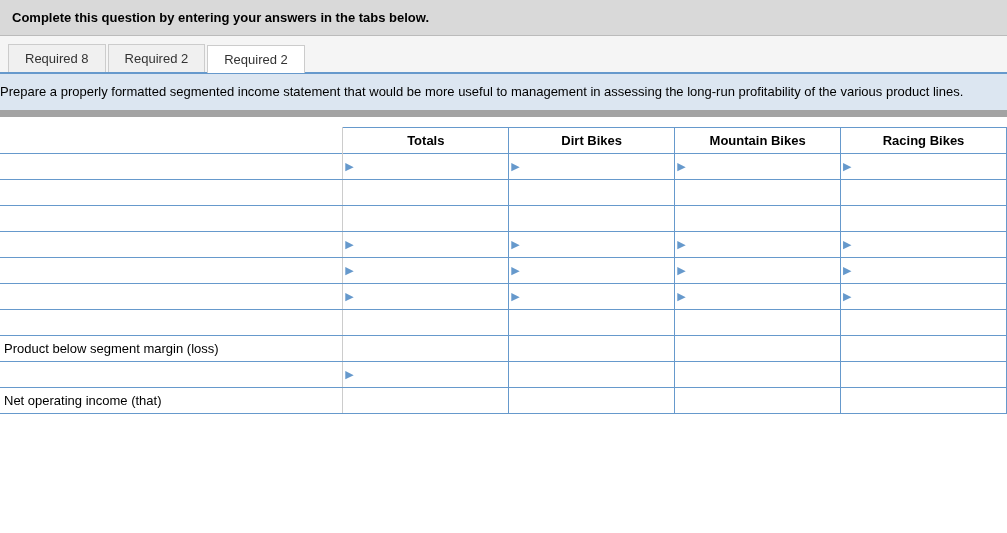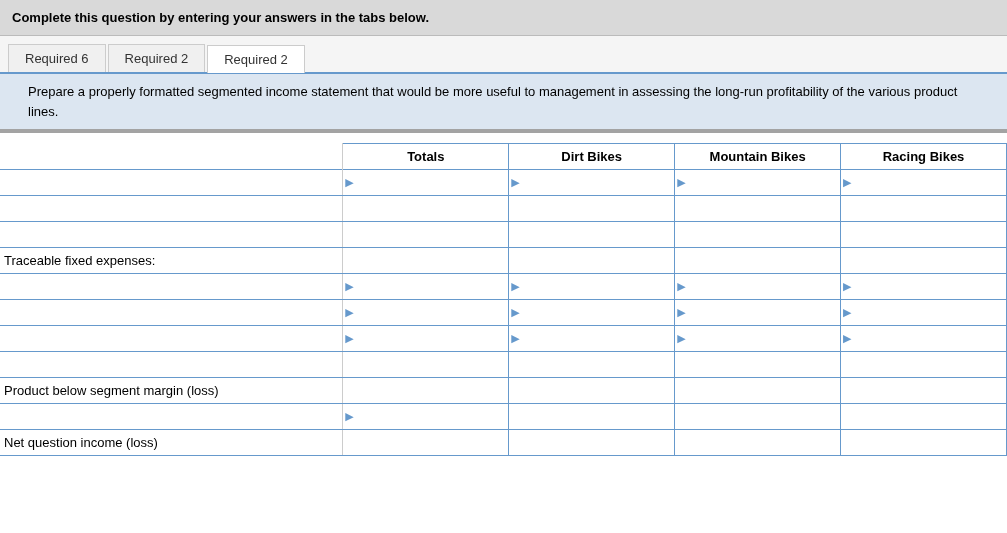--- a/index.html
+++ b/index.html
@@ -45,22 +45,22 @@
       border-left: 1px solid #ccc;
       border-right: 1px solid #ccc;
       font-weight: normal;
       position: relative;
       top: 1px;
       z-index: 1;
     }
 
     .instruction-bar {
       background: #dce6f1;
-      padding: 8px 28px;
-      border-bottom: 4px solid #a3a3a3;
+      padding: 8px 0;
+      border-bottom: 7px solid #a3a3a3;
       line-height: 1.5;
     }
 
     .table-wrapper {
       padding: 10px 0;
     }
 
     table {
       width: 100%;
       border-collapse: collapse;
@@ -129,21 +129,21 @@
   </style>
 </head>
 <body>
 
 <div class="header-bar">
   <span>Complete this question by entering your answers in the tabs below.</span>
 </div>
 
 <div class="tabs-container">
   <div class="tab">
-    <span>Required 6</span>
+    <span>Required 8</span>
   </div>
   <div class="tab">
     <span>Required 2</span>
   </div>
   <div class="tab active">
     <span>Required 2</span>
   </div>
 </div>
 
 <div class="instruction-bar">
@@ -248,43 +248,20 @@
         </td>
         <td class="input-cell">
           <div class="arrow-input">
               <span class="arrow" style="visibility:hidden">▶</span>
               <input class="input-field" type="text" style="">
             </div>
         </td>
       </tr>
 
 
-      <tr>
-        <td class="label-col">Traceable fixed expenses:</td>
-        <td class="input-cell">
-          <div class="arrow-input">
-              <input class="input-field" type="text" style="background: rgb(255, 255, 255);">
-            </div>
-        </td>
-        <td class="input-cell">
-          <div class="arrow-input">
-              <input class="input-field" type="text" style="background: rgb(255, 255, 255);">
-            </div>
-        </td>
-        <td class="input-cell">
-          <div class="arrow-input">
-              <input class="input-field" type="text" style="background: rgb(255, 255, 255);">
-            </div>
-        </td>
-        <td class="input-cell">
-          <div class="arrow-input">
-              <input class="input-field" type="text" style="background: rgb(255, 255, 255);">
-            </div>
-        </td>
-      </tr>
 
       <tr>
         <td class="label-col"></td>
         <td class="input-cell">
           <div class="arrow-input">
               <span class="arrow">▶</span>
               <input class="input-field" type="text" style="">
             </div>
         </td>
         <td class="input-cell">
@@ -427,21 +404,21 @@
               <span class="arrow">▶</span>
               <input class="input-field" type="text" style="">
             </div>
         </td>
         <td class="input-cell" style="background:#fff; border:1px solid #6699cc;"></td>
         <td class="input-cell" style="background:#fff; border:1px solid #6699cc;"></td>
         <td class="input-cell" style="background:#fff; border:1px solid #6699cc;"></td>
       </tr>
 
       <tr>
-        <td class="label-col">Net question income (loss)</td>
+        <td class="label-col">Net operating income (that)</td>
         <td class="input-cell">
           <div class="arrow-input">
               <span class="arrow" style="visibility:hidden">▶</span>
               <input class="input-field" type="text" style="">
             </div>
         </td>
         <td class="input-cell" style="background:#fff; border:1px solid #6699cc;"></td>
         <td class="input-cell" style="background:#fff; border:1px solid #6699cc;"></td>
         <td class="input-cell" style="background:#fff; border:1px solid #6699cc;"></td>
       </tr>

